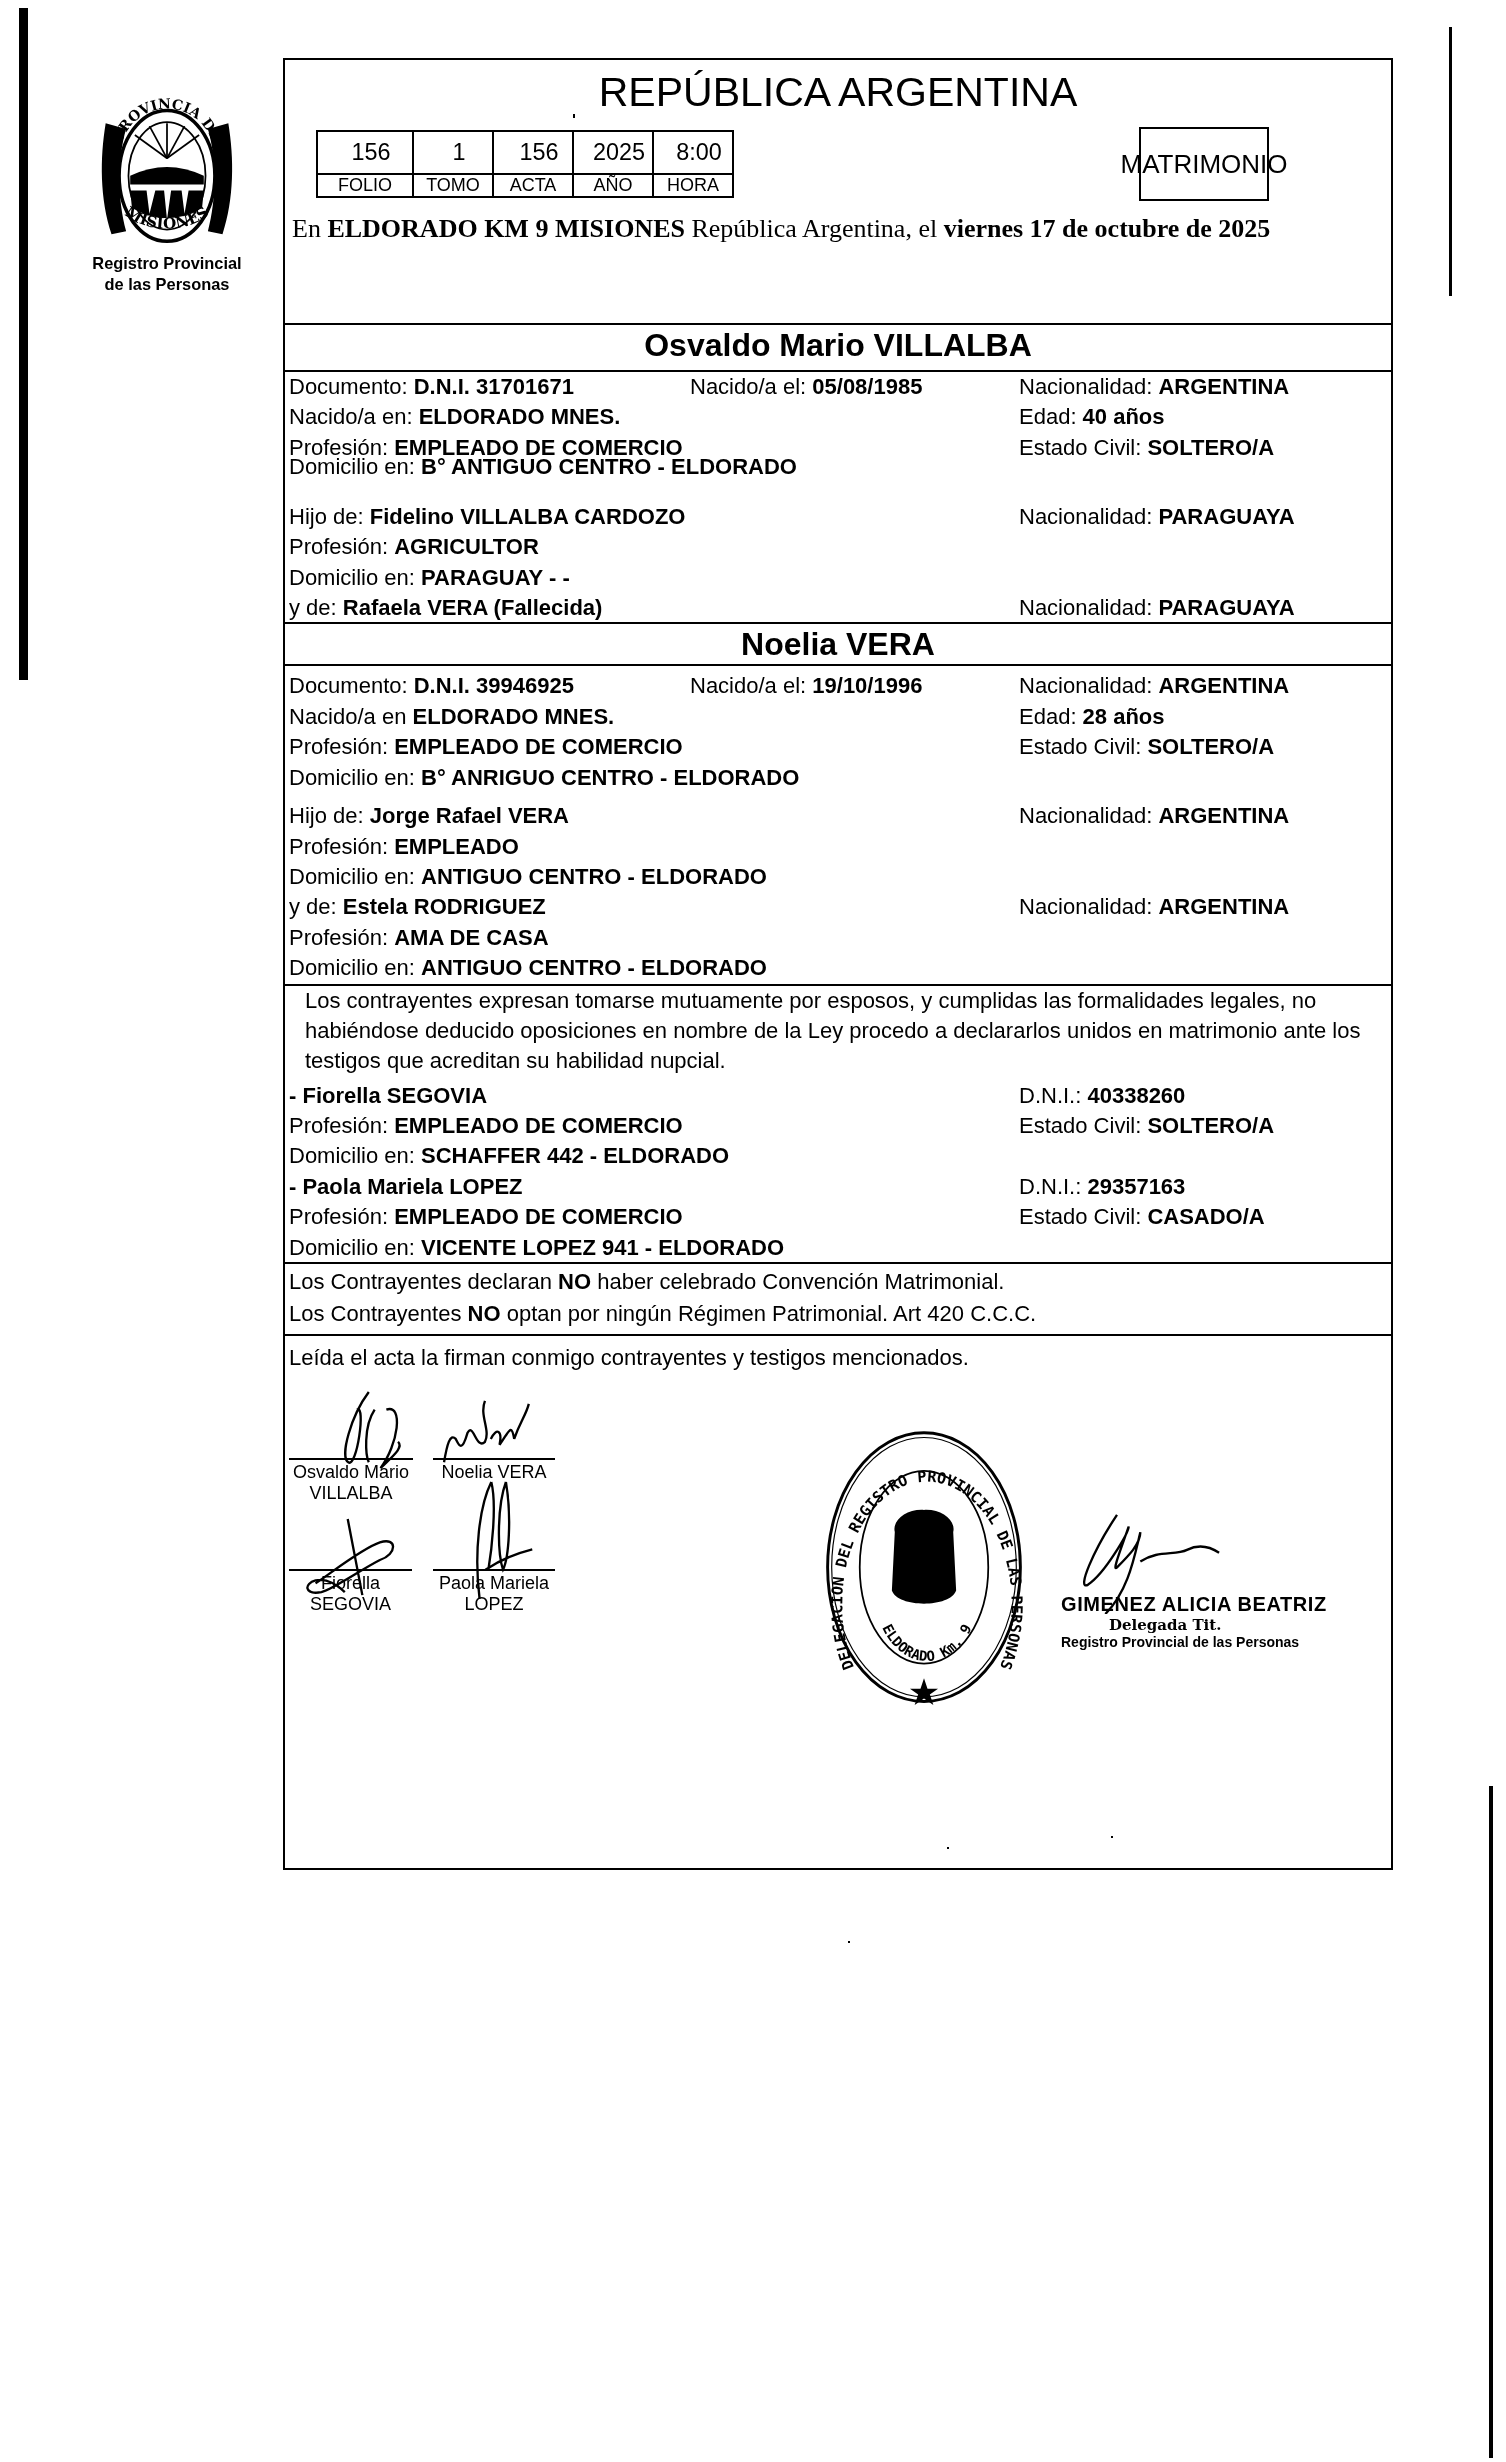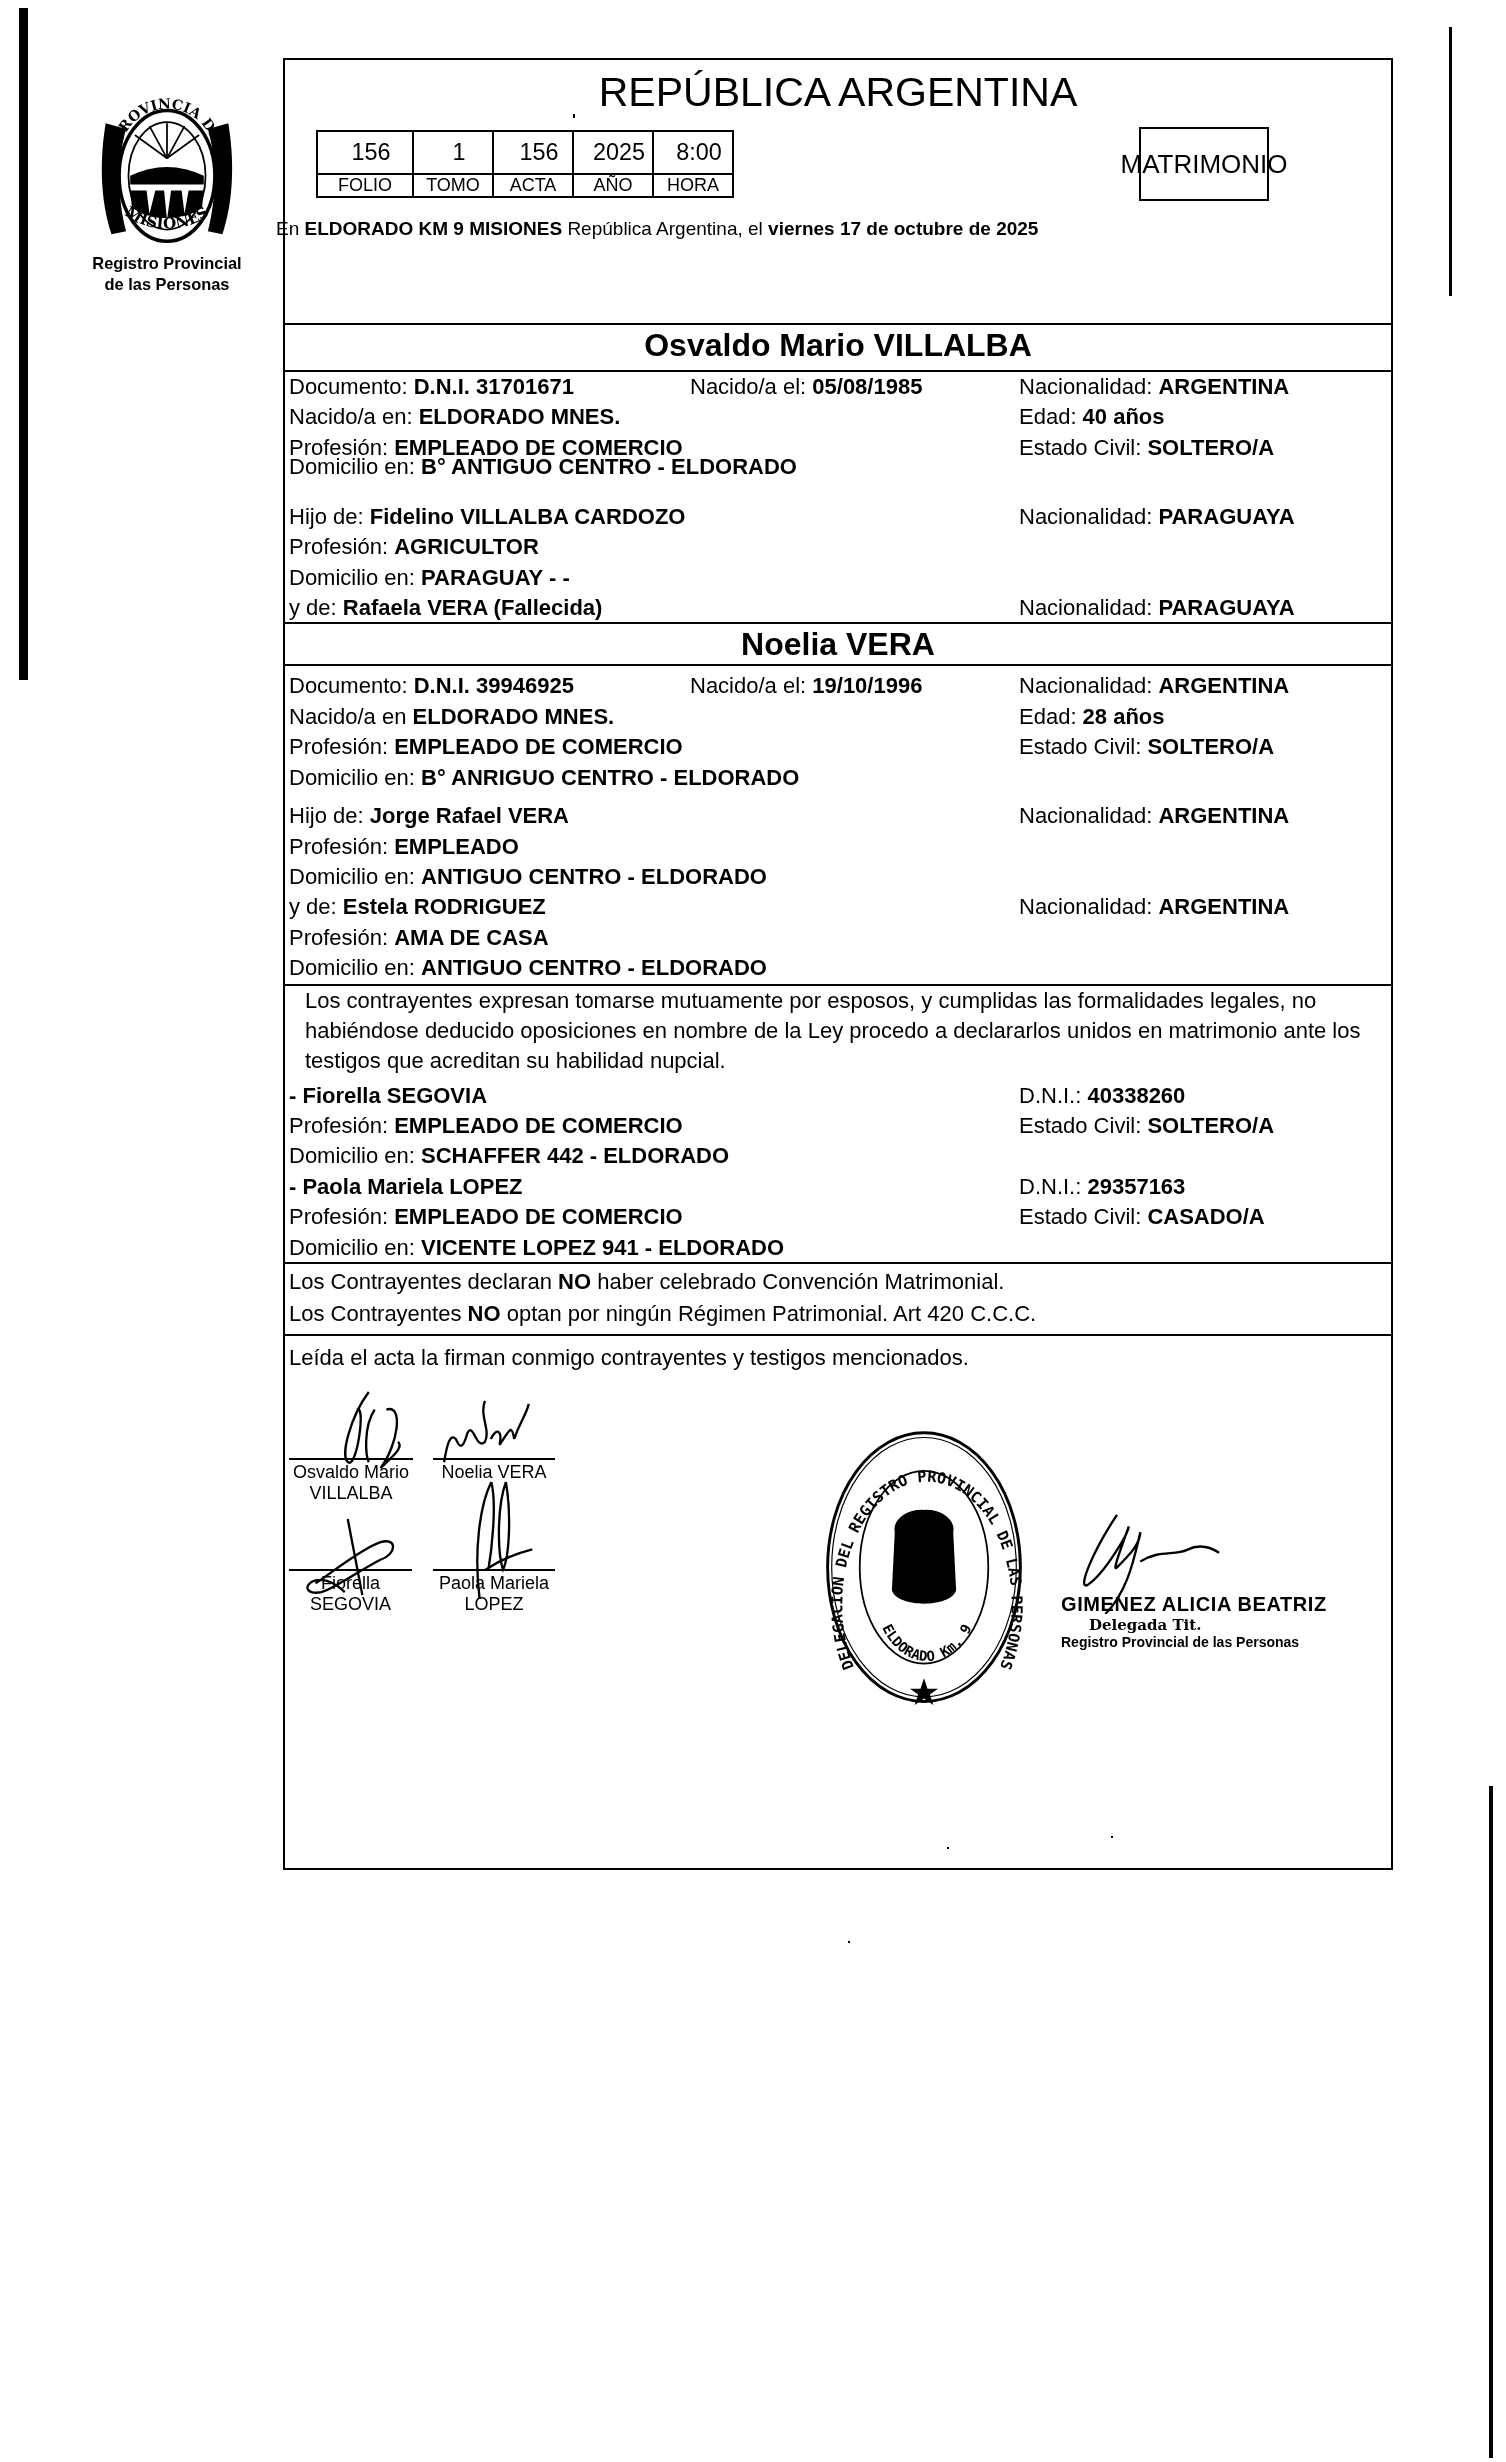--- a/index.html
+++ b/index.html
@@ -30,21 +30,21 @@
   .reg-table { left: 316px; top: 130px; border-collapse: collapse; }
   .reg-table td { border: 2.3px solid #000; text-align: center; padding: 0; }
   .reg-table .val td { height: 41px; font-size: 23.4px; padding-left: 12px; }
   .reg-table .lab td { height: 21px; font-size: 18px; }
   .reg-table td.c1 { width: 82px; } .reg-table td.c2 { width: 66px; } .reg-table td.c3 { width: 66px; }
   .reg-table td.c4 { width: 66px; } .reg-table td.c5 { width: 66px; border-radius: 13px; }
 
   .type-box { left: 1139px; top: 127px; width: 130px; height: 74px; border: 2.3px solid #000; box-sizing: border-box;
     display: flex; align-items: center; justify-content: center; font-size: 26px; }
 
-  .intro { left: 276px; top: 211px; width: 1099px; font-size: 19px; line-height: 35px; }
+  .intro { left: 292px; top: 211px; width: 1099px; font-size: 26px; line-height: 35px; font-family: Liberation Serif, serif; }
 
   
   .hline { position: absolute; left: 283px; width: 1110px; height: 2.3px; background: #000; }
   .person-name { left: 283px; width: 1110px; text-align: center; font-size: 32px; font-weight: bold; }
   .row { position: absolute; font-size: 22px; line-height: 30px; white-space: nowrap; }
   .col-a { left: 289px; }
   .col-b { left: 690px; text-align: right; }
   .col-c { left: 1019px; }
 
   .para { position: absolute; left: 305px; width: 1099px; font-size: 22px; line-height: 30px; }
@@ -52,21 +52,21 @@
   
   .sig-line { position: absolute; height: 2.3px; background: #000; }
   .sig-label { position: absolute; font-size: 18px; text-align: center; }
   .sig svg { position: absolute; overflow: visible; }
 
   
   .stamp { left: 813px; top: 1421px; width: 222px; height: 304px; }
 
   .official { position: absolute; left: 1061px; top: 1593px; font-family: "Liberation Sans", sans-serif; }
   .official .n { font-size: 20px; font-weight: bold; letter-spacing: 0.6px; }
-  .official .d { font-family: "DejaVu Serif", serif; font-size: 15px; font-weight: bold; margin-left: 28px; }
+  .official .d { font-family: "DejaVu Serif", serif; font-size: 15px; font-weight: bold; margin-left: 48px; }
   .official .r { font-size: 14px; font-weight: bold; }
 
   .speck { position: absolute; background: #000; width: 2.3px; height: 2.3px; }
 </style>
 </head>
 <body>
 
 <div class="abs edge-left"></div>
 <div class="abs edge-right-top"></div>
 <div class="abs edge-right-bottom"></div>

